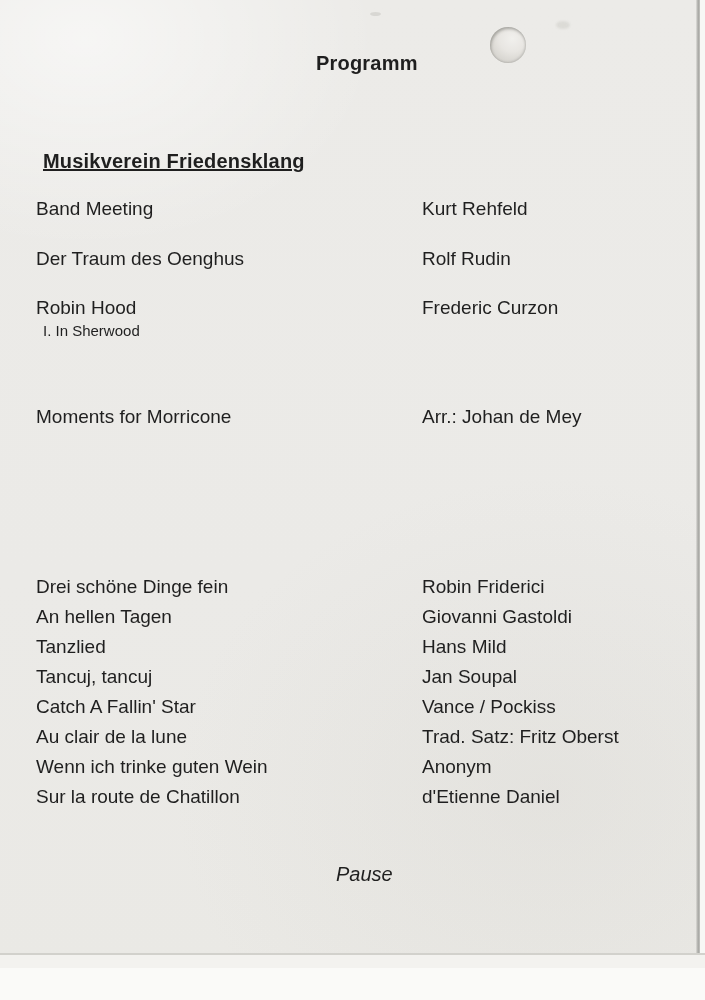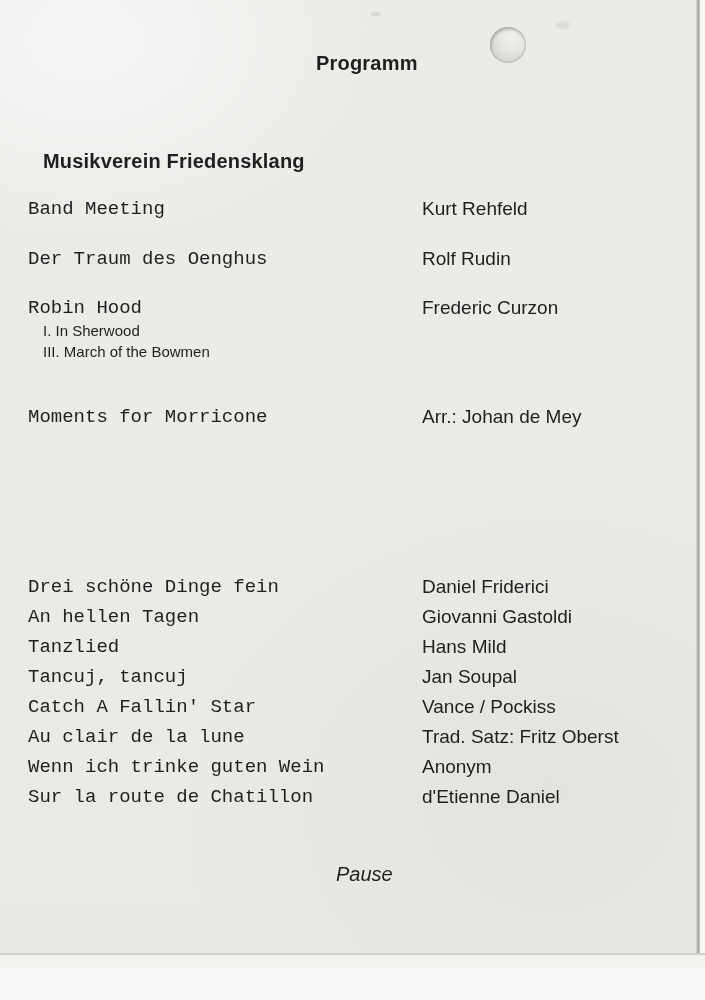--- a/index.html
+++ b/index.html
@@ -47,23 +47,24 @@
   }
   .page-title {
     position: absolute; left: 316px; top: 52px;
     font-size: 20px; font-weight: bold; letter-spacing: 0.2px;
     margin: 0;
   }
   .section-heading {
     position: absolute; left: 43px;
     font-size: 20px; font-weight: bold; letter-spacing: 0.2px;
     margin: 0;
+    text-decoration: underline;
   }
   .row { position: absolute; left: 0; width: 700px; }
-  .row .piece { position: absolute; left: 28px; font-size: 19px; white-space: nowrap; font-family: Liberation Mono, monospace; }
+  .row .piece { position: absolute; left: 36px; font-size: 19px; white-space: nowrap; }
   .row .composer { position: absolute; left: 422px; font-size: 19px; white-space: nowrap; text-align: right; }
   .movements { position: absolute; left: 43px; margin: 0; padding: 0; list-style: none; }
   .movements li { font-size: 15px; line-height: 21px; white-space: nowrap; }
   .pause { position: absolute; left: 336px; top: 863px; font-size: 20px; font-style: italic; }
 </style>
 </head>
 <body>
 
 <div class="page">
 
@@ -84,32 +85,31 @@
     <span class="piece">Der Traum des Oenghus</span>
     <span class="composer">Rolf Rudin</span>
   </div>
 
   <div class="row" style="top:297px">
     <span class="piece">Robin Hood</span>
     <span class="composer">Frederic Curzon</span>
   </div>
   <ul class="movements" style="top:320px">
     <li>I. In Sherwood</li>
-    <li>III. March of the Bowmen</li>
   </ul>
 
   <div class="row" style="top:406px">
     <span class="piece">Moments for Morricone</span>
     <span class="composer">Arr.: Johan de Mey</span>
   </div>
 
 
   <div class="row" style="top:576px">
     <span class="piece">Drei schöne Dinge fein</span>
-    <span class="composer">Daniel Friderici</span>
+    <span class="composer">Robin Friderici</span>
   </div>
   <div class="row" style="top:606px">
     <span class="piece">An hellen Tagen</span>
     <span class="composer">Giovanni Gastoldi</span>
   </div>
   <div class="row" style="top:636px">
     <span class="piece">Tanzlied</span>
     <span class="composer">Hans Mild</span>
   </div>
   <div class="row" style="top:666px">

